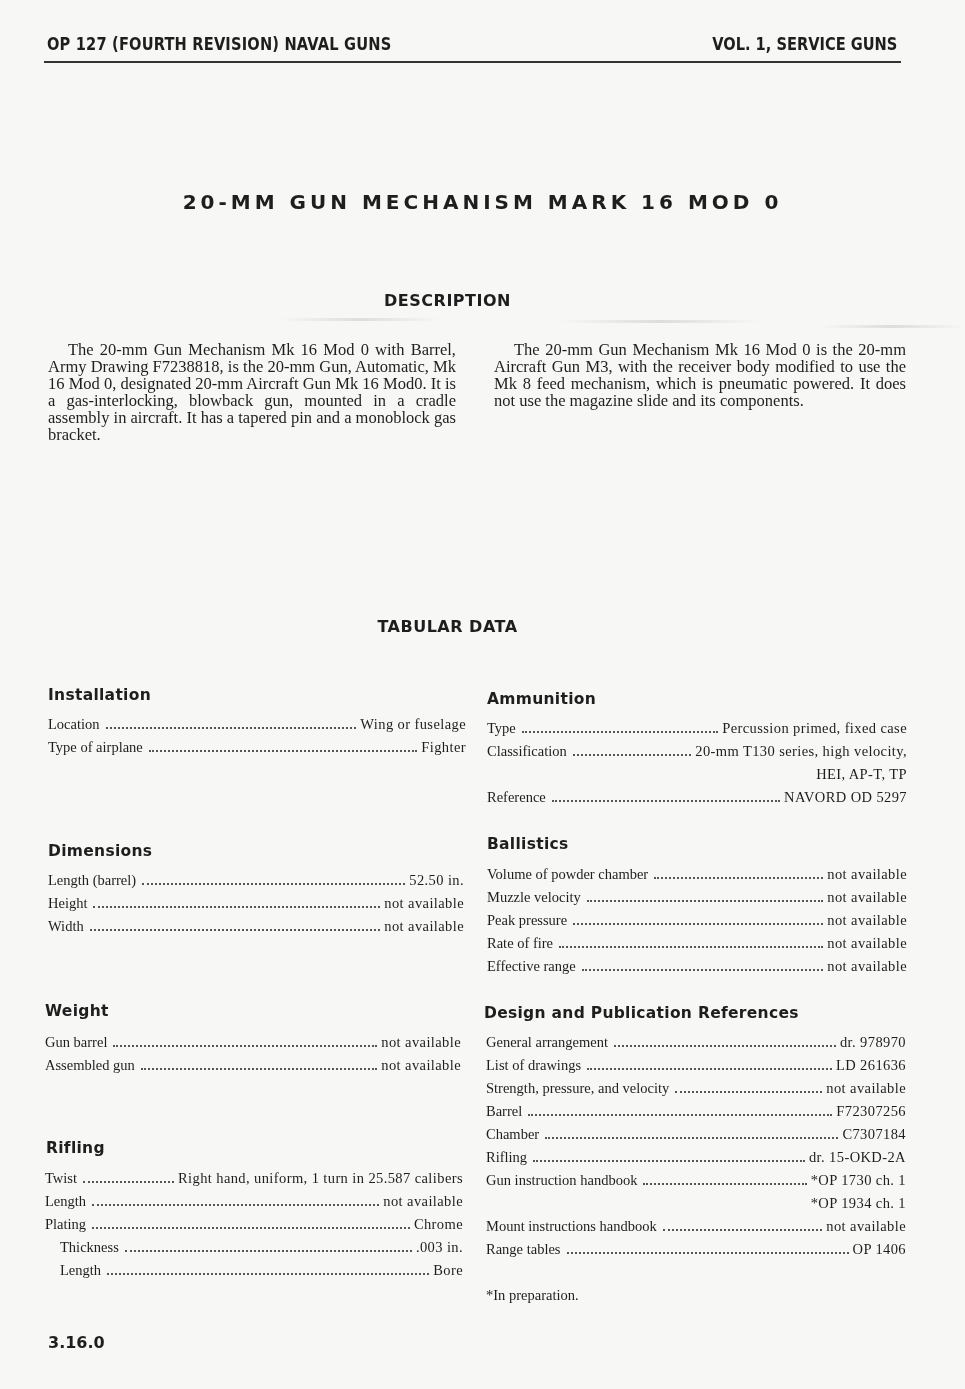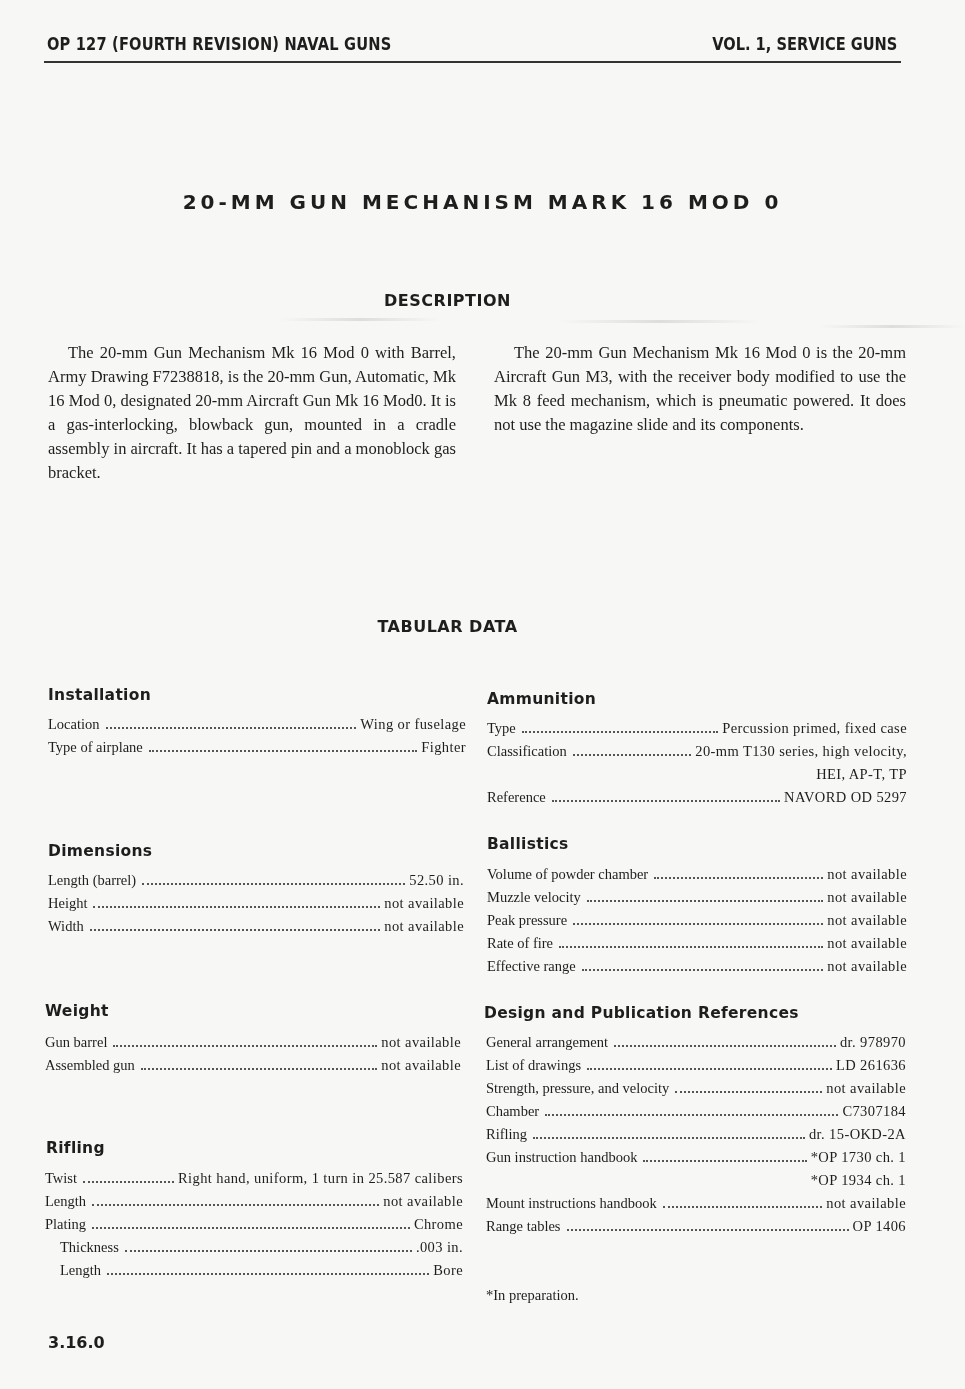--- a/index.html
+++ b/index.html
@@ -7,21 +7,21 @@
     width:965px; height:1389px; background:#f7f7f5; position:relative; overflow:hidden;
     color:#1e1e1e;
   }
   .sans { font-family:"DejaVu Sans", "Liberation Sans", sans-serif; }
   .serif { font-family:"Liberation Serif", "DejaVu Serif", serif; }
   .hdr-left { position:absolute; left:47px; top:34px; font-size:17px; font-weight:bold; letter-spacing:0.2px; transform:scaleX(0.86); transform-origin:left; }
   .hdr-right { position:absolute; right:68px; top:34px; font-size:17px; font-weight:bold; transform:scaleX(0.86); transform-origin:right; }
   .hdr-rule { position:absolute; left:44px; top:61px; width:857px; height:2px; background:#333; }
   .title { position:absolute; left:0; width:965px; top:170px; text-align:center; font-size:20px; font-weight:bold; letter-spacing:4px;margin-top:20px; }
   .h2 { position:absolute; left:0; width:895px; text-align:center; font-size:16px; font-weight:bold; letter-spacing:0.5px; }
-  .para { position:absolute; font-size:16.5px; line-height:24px; text-align:justify; text-indent:20px; }
+  .para { position:absolute; font-size:16.5px; line-height:17px; text-align:justify; text-indent:20px; }
   .sec-h { position:absolute; font-size:15.5px; font-weight:bold; letter-spacing:0.3px; }
   .rows { position:absolute; font-size:14.5px; }
   .row { display:flex; align-items:baseline; height:23px; white-space:nowrap; }
   .row .lbl { flex:none; }
   .row .dots { flex:1; border-bottom:2px dotted #555; margin:0 4px 4px 6px; min-width:10px; }
   .row .val { flex:none; letter-spacing:0.4px; }
   .row.cont { justify-content:flex-end; }
   .row.indent .lbl { padding-left:15px; }
   .note { font-size:14.5px; }
   .folio { position:absolute; left:48px; top:1333px; font-size:16px; font-weight:bold; }
@@ -185,20 +185,25 @@
       <span class="lbl">List of drawings</span>
       <span class="dots"></span>
       <span class="val">LD 261636</span>
     </div>
     <div class="row">
       <span class="lbl">Strength, pressure, and velocity</span>
       <span class="dots"></span>
       <span class="val">not available</span>
     </div>
     <div class="row">
+      <span class="lbl">Barrel</span>
+      <span class="dots"></span>
+      <span class="val">F72307256</span>
+    </div>
+    <div class="row">
       <span class="lbl">Chamber</span>
       <span class="dots"></span>
       <span class="val">C7307184</span>
     </div>
     <div class="row">
       <span class="lbl">Rifling</span>
       <span class="dots"></span>
       <span class="val">dr. 15-OKD-2A</span>
     </div>
     <div class="row">

